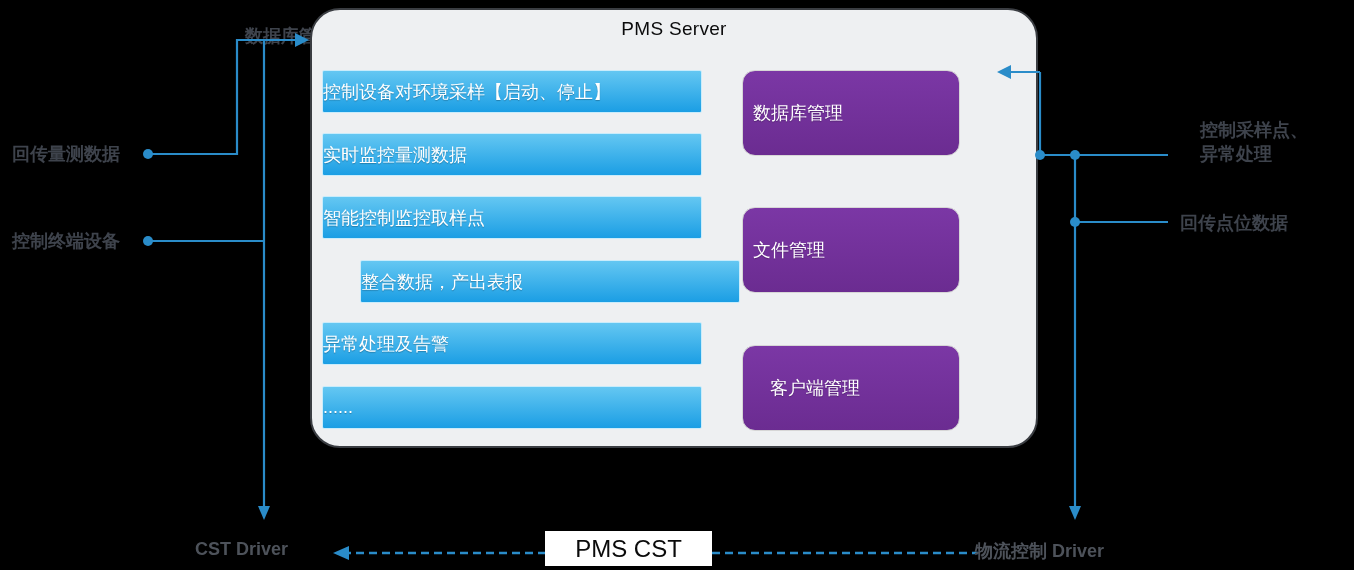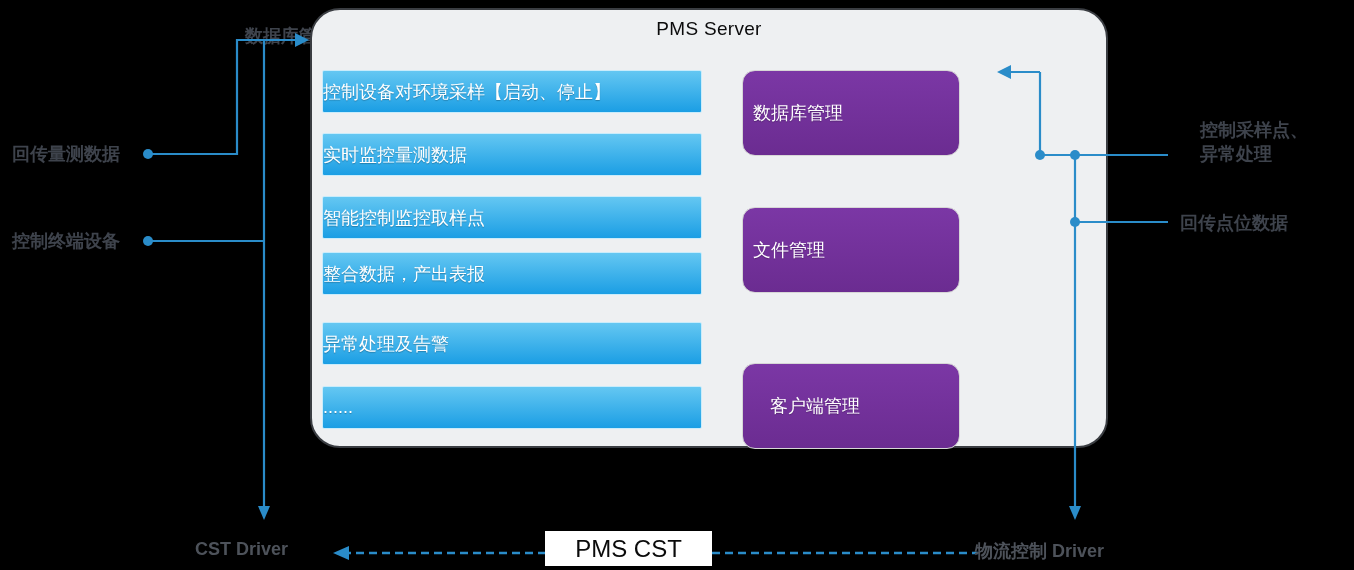--- a/index.html
+++ b/index.html
@@ -5,21 +5,21 @@
   html,body{margin:0;padding:0;background:#000;}
   body{
     width:1354px;height:570px;position:relative;overflow:hidden;
     font-family:"Liberation Sans","DejaVu Sans",sans-serif;
     --arrow:#2a8cc9;
   }
   .stage{position:absolute;left:0;top:0;width:1354px;height:570px;}
 
   
   .server{
-    position:absolute;left:310px;top:8px;width:798px;height:440px;
+    position:absolute;left:310px;top:8px;width:728px;height:440px;
     background:var(--server-bg,#eef0f2);
     border:2px solid #3a3d42;border-radius:30px;z-index:2;box-sizing:border-box;
   }
   .server-title{
     position:absolute;top:8px;left:0;right:0;text-align:center;
     font-size:19px;color:#0b0b0c;letter-spacing:.3px;
   }
   .fn{
     position:absolute;left:10px;width:380px;height:43px;box-sizing:border-box;
     border:1px solid #c9ecfb;border-radius:2px;
@@ -108,26 +108,26 @@
     <div>异常处理</div>
   </div>
   <div class="side-label" style="left:1180px;top:211px;">回传点位数据</div>
 
   <div class="server">
     <div class="server-title">PMS Server</div>
 
     <div class="fn" style="top:60px;">控制设备对环境采样【启动、停止】</div>
     <div class="fn" style="top:123px;">实时监控量测数据</div>
     <div class="fn" style="top:186px;">智能控制监控取样点</div>
-    <div class="fn" style="top:242px;">整合数据，产出表报</div>
+    <div class="fn" style="top:250px;margin-left:38px;">整合数据，产出表报</div>
     <div class="fn" style="top:312px;">异常处理及告警</div>
     <div class="fn" style="top:376px;">......</div>
 
     <div class="mod" style="top:60px;">数据库管理</div>
     <div class="mod" style="top:197px;">文件管理</div>
-    <div class="mod" style="top:353px;padding-left:27px;">客户端管理</div>
+    <div class="mod" style="top:335px;padding-left:27px;">客户端管理</div>
   </div>
 
   <div class="bottom-label" style="left:195px;top:539px;">CST Driver</div>
   <div class="pms-cst-box">PMS CST</div>
   <div class="bottom-label" style="left:975px;top:539px;">物流控制 Driver</div>
 
 </div>
 
 </body></html>

